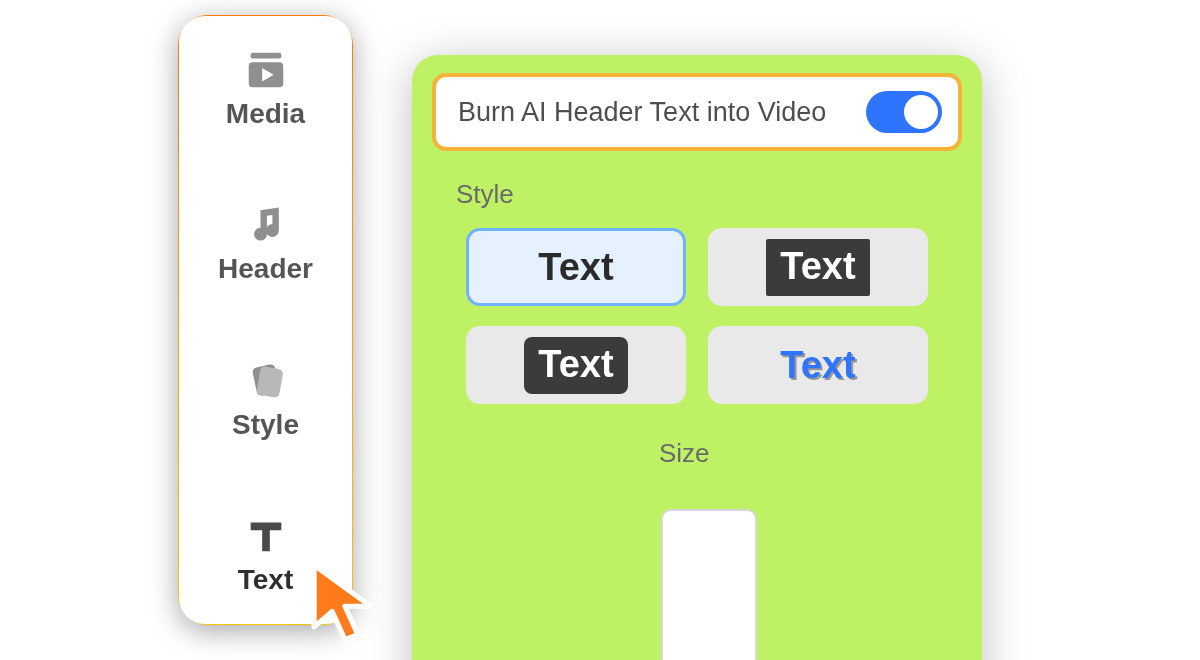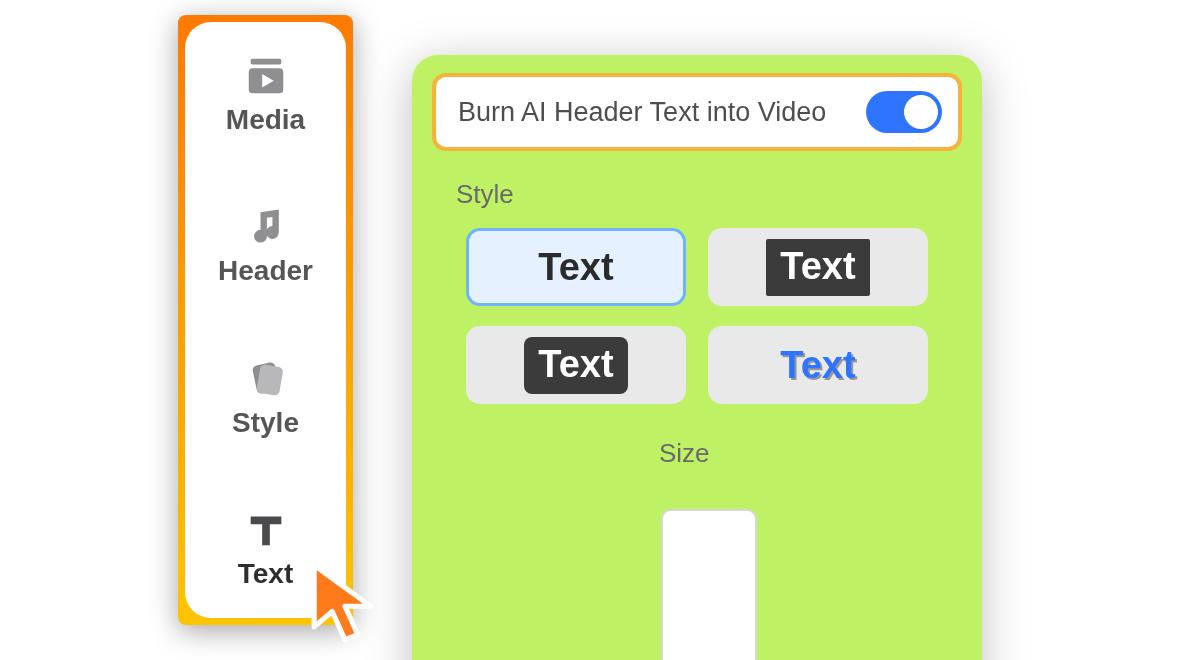--- a/index.html
+++ b/index.html
@@ -13,24 +13,24 @@
     position: relative;
   }
 
   
   .sidebar-wrap {
     position: absolute;
     left: 178px;
     top: 15px;
     width: 175px;
     height: 610px;
-    border-radius: 8px;
+    border-radius: 30px;
     background: linear-gradient(180deg, #ff7a00, #ffc400);
     filter: drop-shadow(0 6px 14px rgba(0,0,0,0.35));
-    padding: 7px;
+    padding: 1px;
   }
   .sidebar {
     width: 100%;
     height: 100%;
     background: #fff;
     border-radius: 26px;
     display: flex;
     flex-direction: column;
     justify-content: space-between;
     padding: 30px 0 28px 0;

